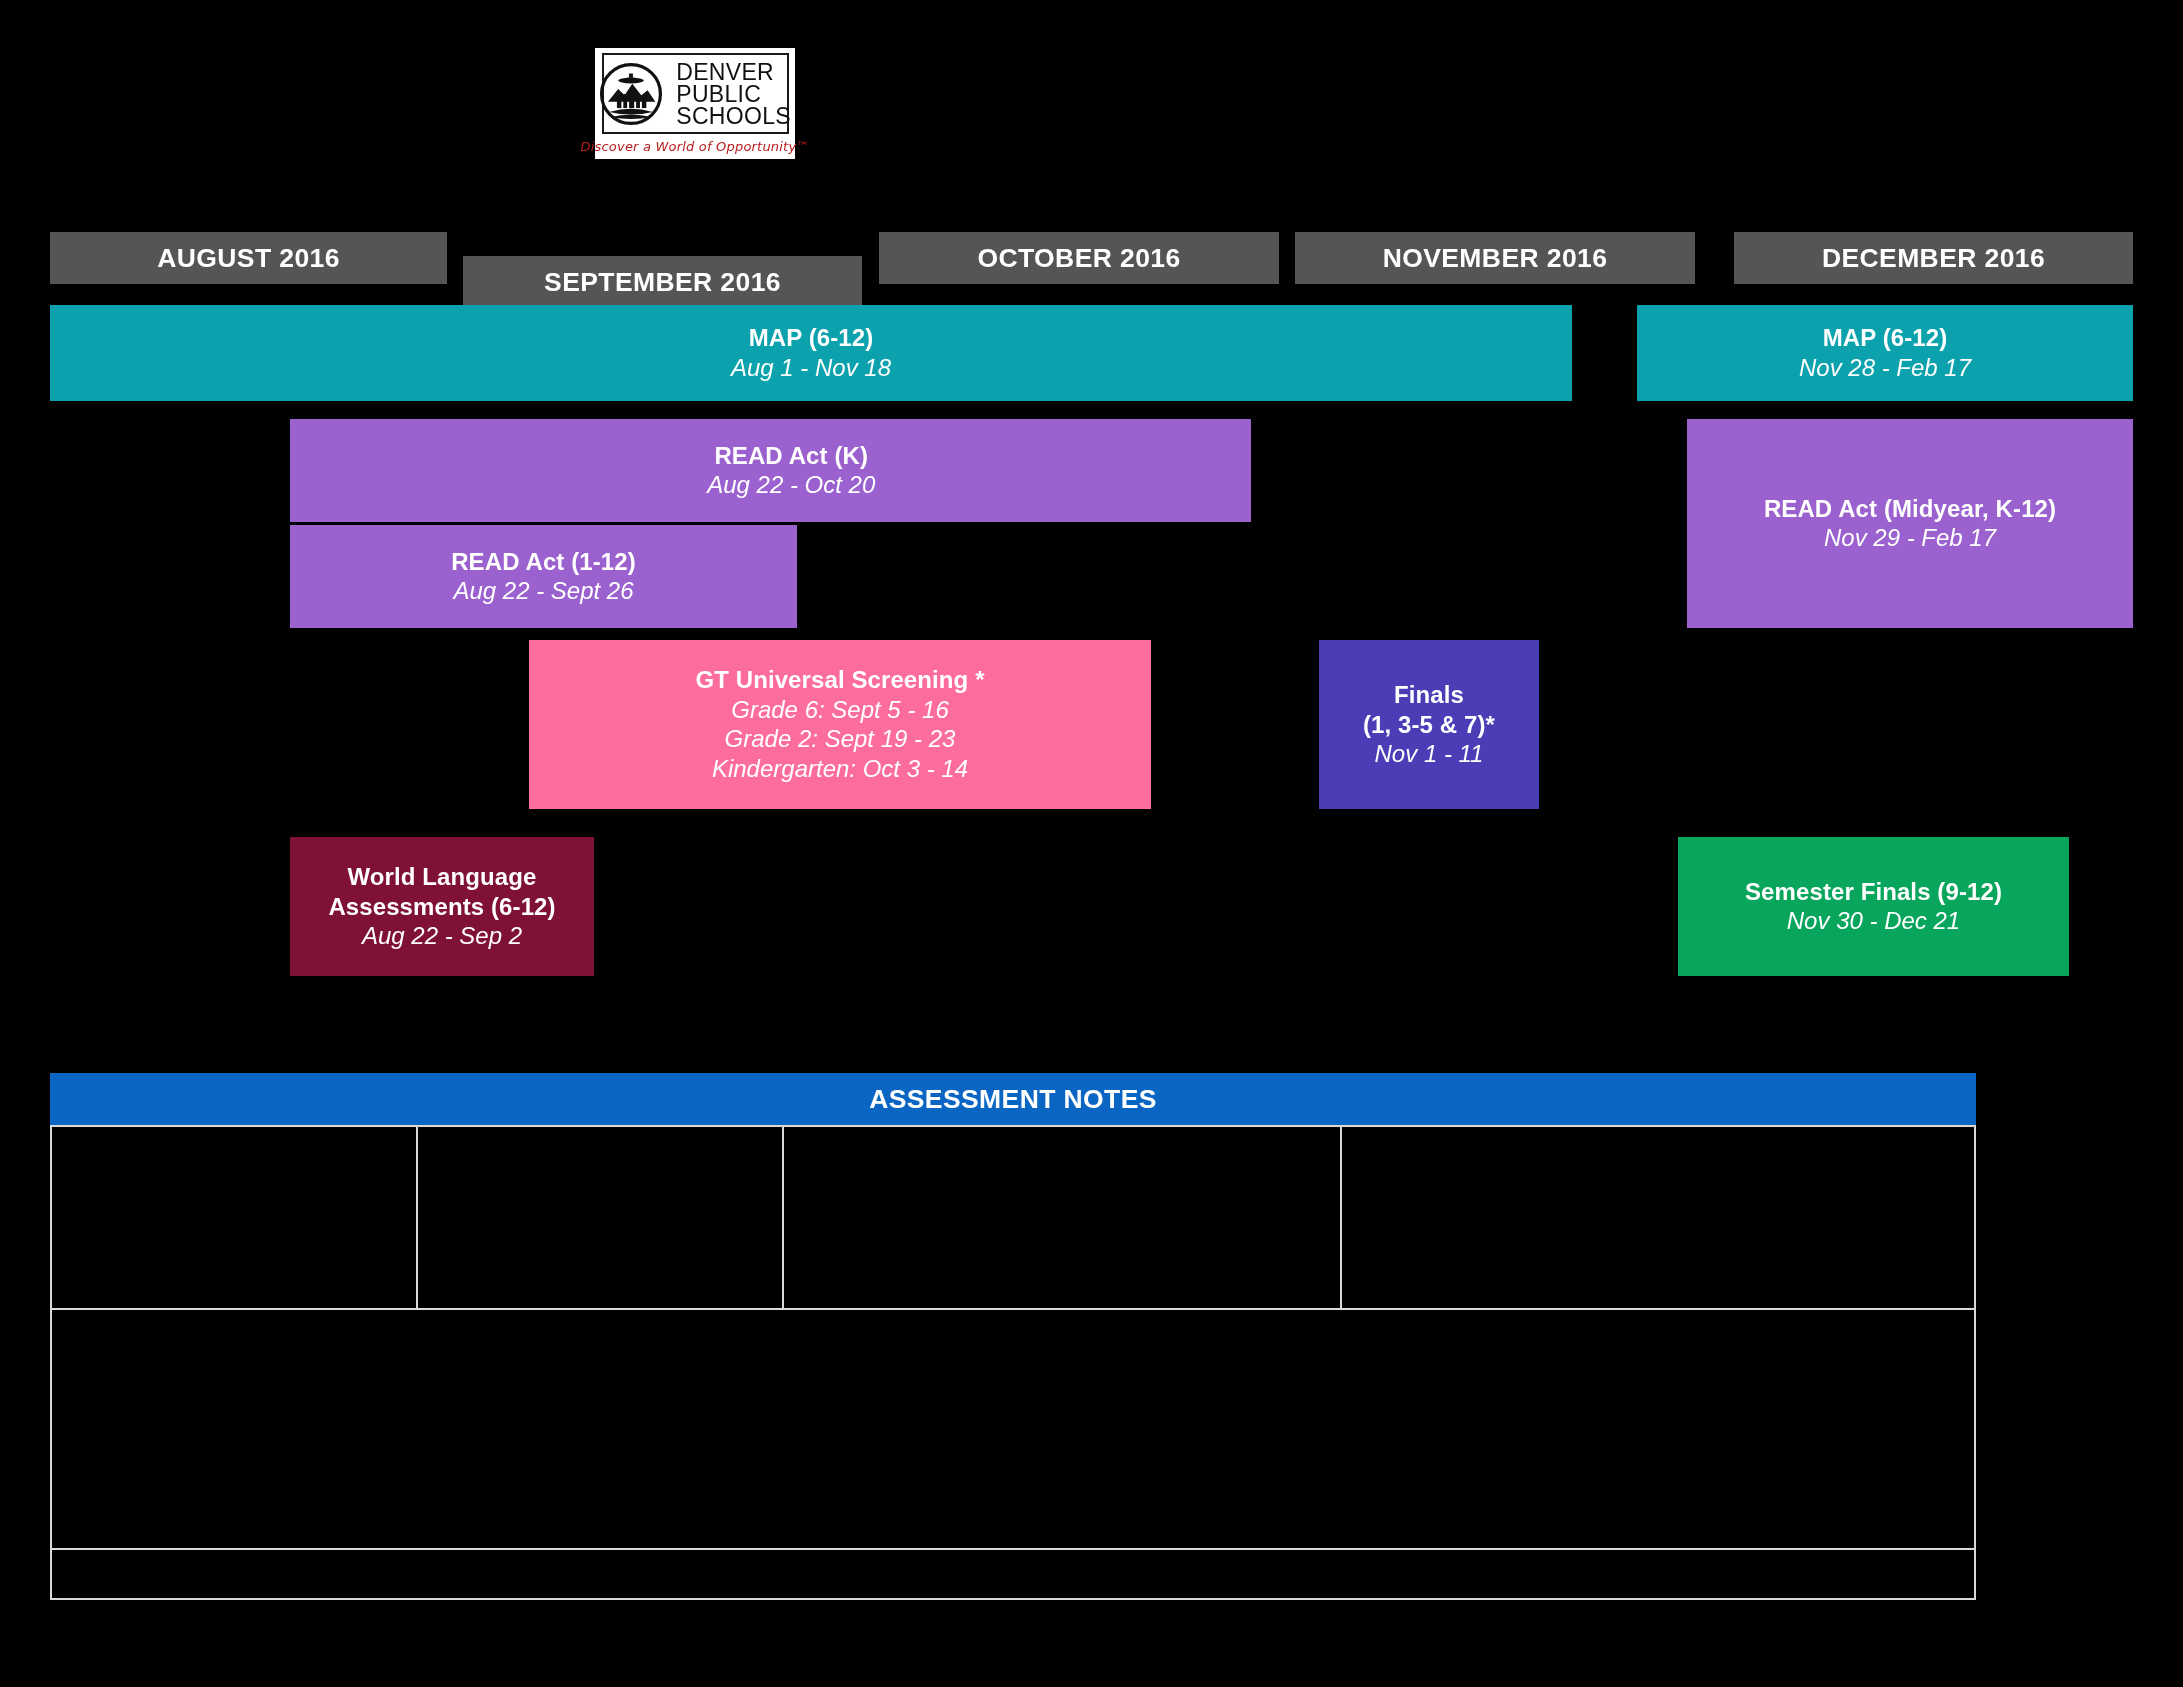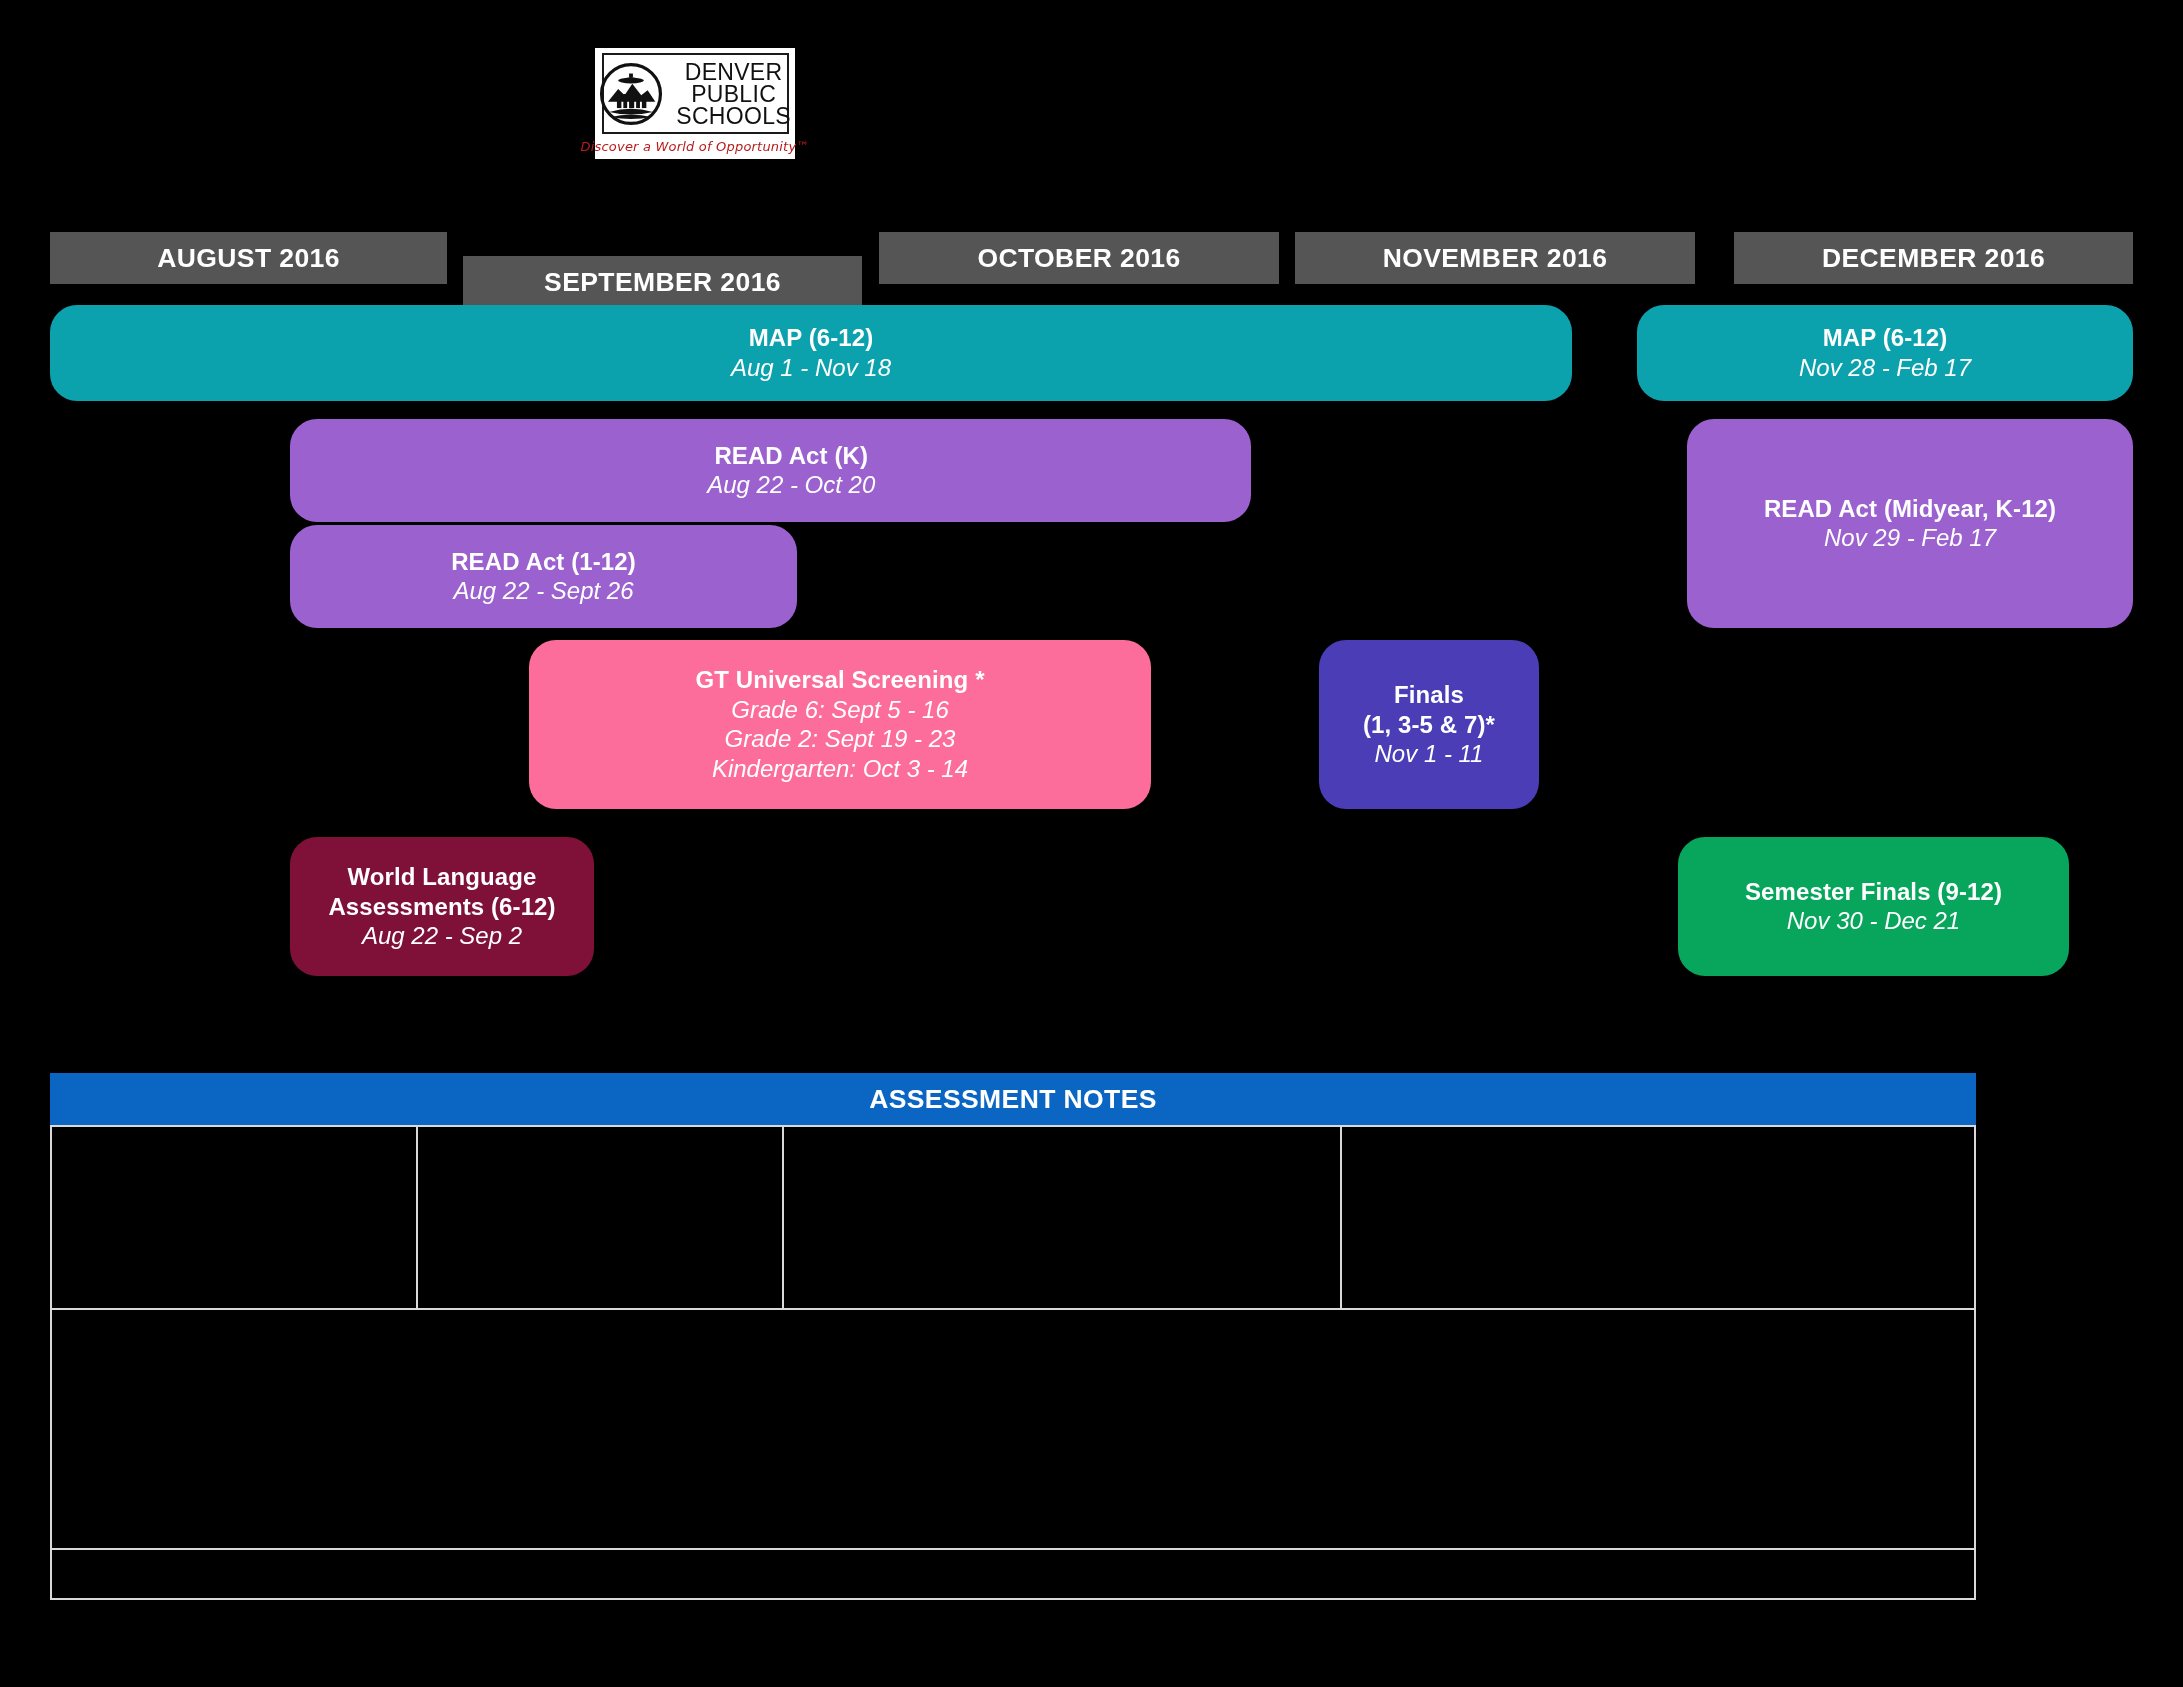--- a/index.html
+++ b/index.html
@@ -16,21 +16,21 @@
   .logo-wrap{
     position:absolute; left:595px; top:48px;
     width:200px; height:111px;
     background:#ffffff;
     display:flex;flex-direction:column;align-items:center;justify-content:flex-start;
     box-sizing:border-box;
     padding-top:5.3px;
   }
   .logo-inner{
     width:187px;height:81px;border:2px solid #1a1a1a;box-sizing:border-box;
-    display:flex;align-items:center;justify-content:center;gap:6.6px;text-align:center;
+    display:flex;align-items:center;justify-content:center;gap:6.6px;
   }
   .logo-seal{width:64px;height:64px;flex:0 0 auto;}
   .logo-div{width:2px;height:56px;background:#111;}
   .logo-words{
     display:flex;flex-direction:column;justify-content:center;
     color:#111;line-height:0.96;letter-spacing:0.3px;
   }
   .logo-words span{font-size:23px;font-weight:400;font-family:"Liberation Sans",sans-serif;}
   .logo-tag{
     color:#b91c1c;font-size:13px;margin-top:4.6px;font-style:italic;
@@ -47,21 +47,20 @@
   }
 
   
   .bar{
     position:absolute;
     display:flex;flex-direction:column;align-items:center;justify-content:center;
     box-sizing:border-box;
     text-align:center;
     padding:4px 6.6px;
     color:#ffffff;
-    border-radius:27px;
   }
   .bar .t{font-weight:700;font-size:24px;line-height:1.22;letter-spacing:0.1px;}
   .bar .d{font-style:italic;font-weight:400;font-size:24px;line-height:1.24;}
 
   
   .notes{position:absolute;left:50px;top:1073px;width:1926px;}
   .notes-head{
     height:52px;background:#0B66C3;
     display:flex;align-items:center;justify-content:center;
     font-weight:700;font-size:26.5px;letter-spacing:0.4px;color:#fff;

